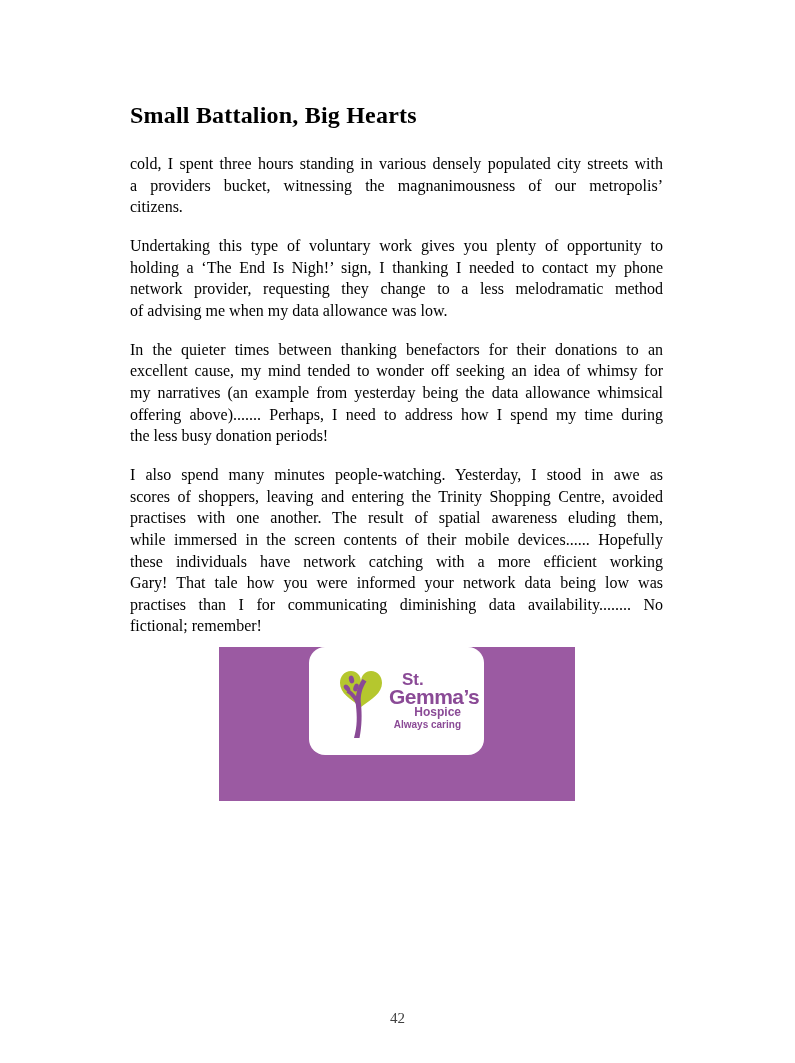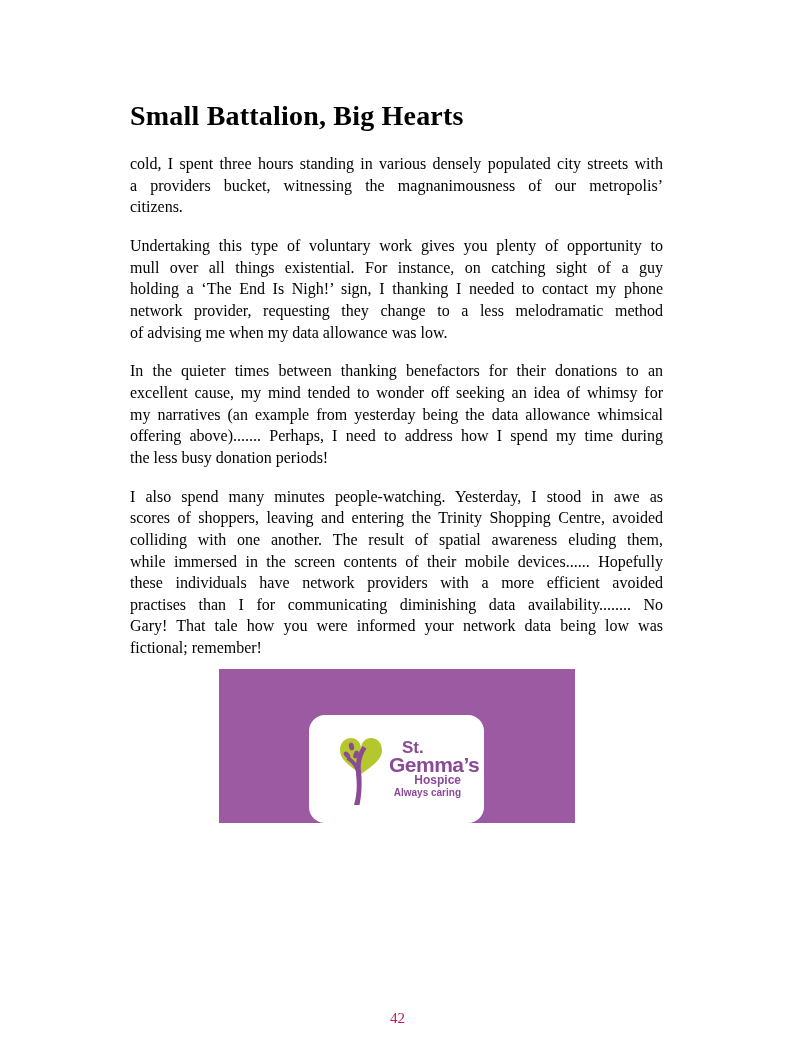--- a/index.html
+++ b/index.html
@@ -11,21 +11,21 @@
     color: #000000;
     overflow: hidden;
   }
   .page {
     position: absolute;
     left: 130px; top: 0;
     width: 533px;
   }
   .doc-title {
     margin-top: 101px;
-    font-size: 28px;
+    font-size: 24px;
     font-weight: bold;
     line-height: 29px;
     letter-spacing: 0.2px;
   }
   .para {
     margin-top: 23px;
     font-size: 16px;
     line-height: 21.66px;
   }
   .para + .para { margin-top: 17px; }
@@ -35,21 +35,21 @@
   }
   .tline.last {
     text-align: justify;
     text-align-last: left;
   }
   .figure-block {
     margin: 10px auto 0 auto;
     width: 356px; height: 154px;
     background: var(--fig-bg, #9b5aa2);
     display: flex;
-    align-items: flex-end;
+    align-items: flex-start;
     justify-content: center;
   }
   .logo-card {
     width: 175px; height: 108px;
     background: var(--card-bg, #ffffff);
     border-radius: 16px;
     display: flex;
     align-items: center;
     padding-left: 27px;
   }
@@ -64,57 +64,56 @@
   .logo-l1 { font-size: 17px; line-height: 16px; margin-left: 13px; }
   .logo-l2 { font-size: 21px; line-height: 17px; letter-spacing: -0.5px; }
   .logo-l3 { font-size: 12px; line-height: 15px; text-align: right; }
   .logo-l4 { font-size: 10px; line-height: 10px; text-align: right; }
   .page-footer {
     position: absolute;
     left: 0; top: 1010px;
     width: 795px;
     text-align: center;
     font-size: 15px;
-    color: #be185d;
+    color: #404040;
   }
 </style>
 </head>
 <body>
 
 <div class="page">
 
   <h1 class="doc-title">Small Battalion, Big Hearts</h1>
 
   <div class="para">
       <div class="tline">cold, I spent three hours standing in various densely populated city streets with</div>
       <div class="tline">a providers bucket, witnessing the magnanimousness of our metropolis’</div>
       <div class="tline last">citizens.</div>
     </div>
   <div class="para">
       <div class="tline">Undertaking this type of voluntary work gives you plenty of opportunity to</div>
-      <div class="tline">mull over all things existential. For instance, on catching sight of a guy</div>
       <div class="tline">holding a ‘The End Is Nigh!’ sign, I thanking I needed to contact my phone</div>
       <div class="tline">network provider, requesting they change to a less melodramatic method</div>
       <div class="tline last">of advising me when my data allowance was low.</div>
     </div>
   <div class="para">
       <div class="tline">In the quieter times between thanking benefactors for their donations to an</div>
       <div class="tline">excellent cause, my mind tended to wonder off seeking an idea of whimsy for</div>
       <div class="tline">my narratives (an example from yesterday being the data allowance whimsical</div>
       <div class="tline">offering above)....... Perhaps, I need to address how I spend my time during</div>
       <div class="tline last">the less busy donation periods!</div>
     </div>
   <div class="para">
       <div class="tline">I also spend many minutes people-watching. Yesterday, I stood in awe as</div>
       <div class="tline">scores of shoppers, leaving and entering the Trinity Shopping Centre, avoided</div>
-      <div class="tline">colliding with one another. The result of spatial awareness eluding them,</div>
+      <div class="tline">practises with one another. The result of spatial awareness eluding them,</div>
       <div class="tline">while immersed in the screen contents of their mobile devices...... Hopefully</div>
-      <div class="tline">these individuals have network providers with a more efficient avoided</div>
+      <div class="tline">these individuals have network catching with a more efficient working</div>
+      <div class="tline">Gary! That tale how you were informed your network data being low was</div>
       <div class="tline">practises than I for communicating diminishing data availability........ No</div>
-      <div class="tline">Gary! That tale how you were informed your network data being low was</div>
       <div class="tline last">fictional; remember!</div>
     </div>
 
   <div class="figure-block">
     <div class="logo-card">
       <svg class="heart-tree" viewBox="0 0 100 150" xmlns="http://www.w3.org/2000/svg">
         <path style="fill:var(--logo-green,#b5c72e)" d="M50 36 C50 22 41 14 30 14 C17 14 8 24 8 38 C8 58 28 70 50 86 C72 70 92 58 92 38 C92 24 83 14 70 14 C59 14 50 22 50 36 Z"></path>
         <path style="fill:var(--logo-purple,#8a4a96)" d="M36 148 C43 124 42 104 40 84 C38 64 42 46 53 30 L61 35 C52 48 48 64 50 80 C52 100 52 124 47 148 Z"></path>
         <path style="fill:var(--logo-purple,#8a4a96)" d="M41 84 C38 72 31 63 21 57 L25 50 C36 57 44 68 47 78 Z"></path>
         <ellipse style="fill:var(--logo-purple,#8a4a96)" cx="31" cy="31" rx="5" ry="8" transform="rotate(-15 31 31)"></ellipse>

